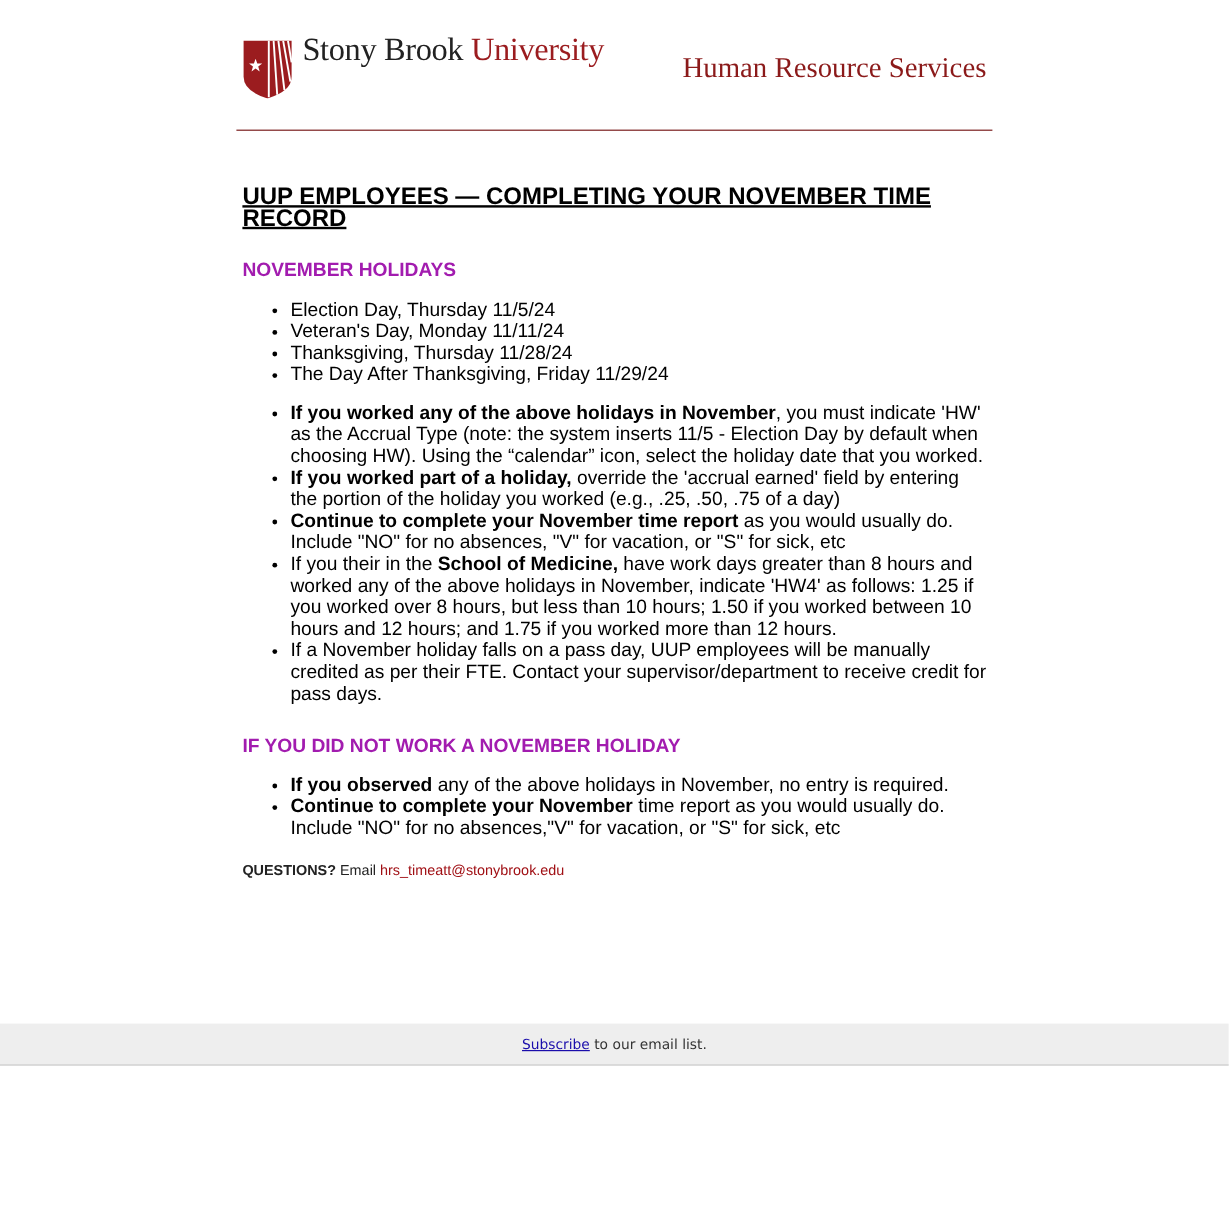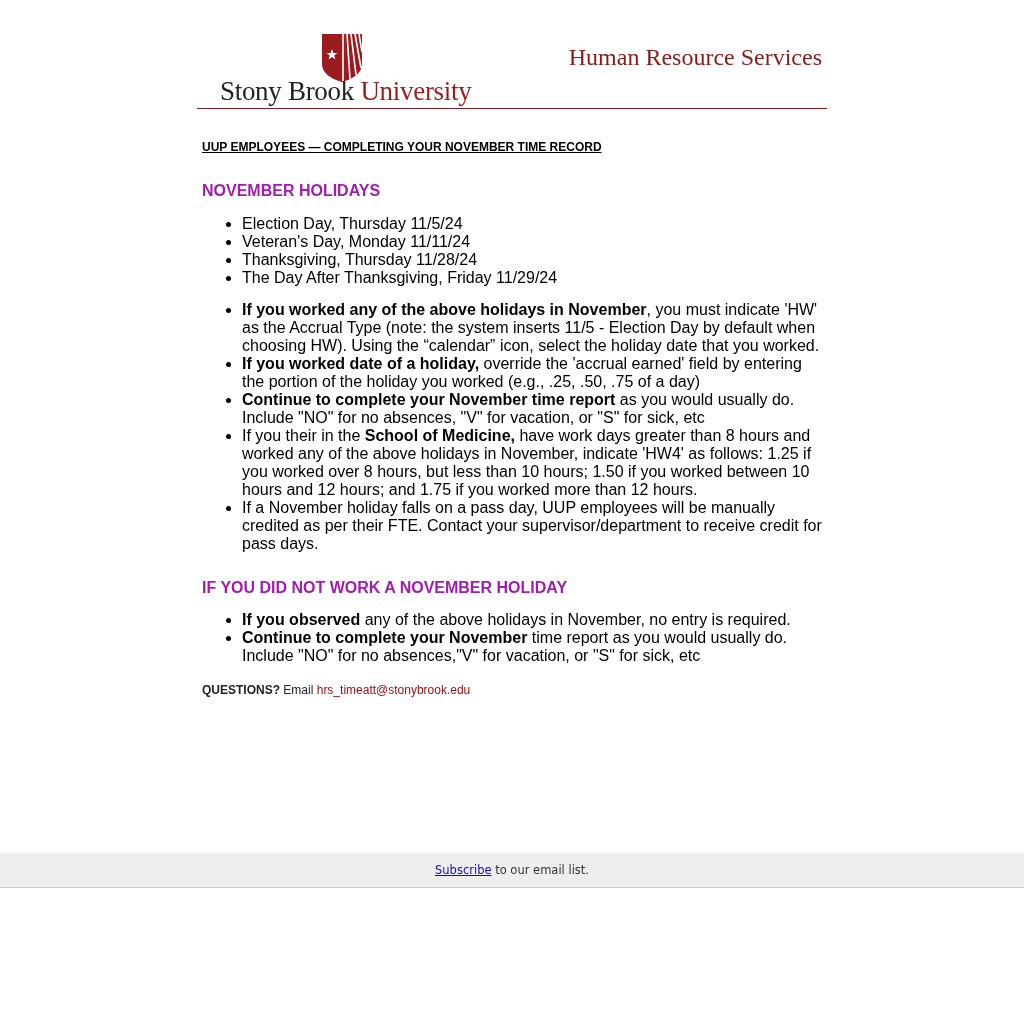--- a/index.html
+++ b/index.html
@@ -1,26 +1,26 @@
 <!DOCTYPE html>
 <html><head>
 <meta charset="utf-8">
 <style>
   html, body { margin: 0; padding: 0; background: #ffffff; }
   body { width: 1024px; height: 1024px; position: relative; font-family: "Liberation Sans", sans-serif; color: #000; }
   .wrap { position: absolute; left: 197px; top: 0; width: 630px; }
   .header { position: relative; height: 108px; border-bottom: 1px solid #7a1f1f; }
-  .logo { position: absolute; left: 15px; top: 32px; display: flex; align-items: center; flex-direction: column; }
+  .logo { position: absolute; left: 5px; top: 32px; display: flex; align-items: flex-start; }
   .shield { width: 42px; height: 50px; }
   .logo-text { margin-left: 8px; font-family: "Liberation Serif", serif; font-size: 27px; letter-spacing: -0.3px; line-height: 1; margin-top: -4px; }
   .logo-text .dark { color: #222; }
   .logo-text .red { color: #9b1c1f; }
   .dept { position: absolute; right: 5px; top: 44px; font-family: "Liberation Serif", serif; font-size: 24px; color: #8b1a1a; }
   .content { padding-left: 5px; padding-right: 5px; }
-  h1.title { margin: 29px 0 0 0; font-size: 12px; font-weight: bold; text-decoration: underline; color: #000; line-height: 18px; }
+  h1.title { margin: 46px 0 0 0; font-size: 20px; font-weight: bold; text-decoration: underline; color: #000; line-height: 18px; }
   h2.section { margin: 26px 0 0 0; font-size: 16px; font-weight: bold; color: #a21caf; line-height: 18px; }
   h2.section.first { margin-top: 26px; }
   ul { margin: 14px 0 0 0; padding-left: 40px; }
   ul li { font-size: 16px; line-height: 18px; color: #000; }
   ul.body li { font-size: 16px; }
   .q { margin-top: 16px; font-size: 12px; line-height: 18px; color: #222; }
   .q b { color: #222; }
   .q a { color: #a00f14; text-decoration: none; }
   .footer { position: absolute; left: 0; top: 853px; width: 1024px; height: 34px; background: #eeeeee; border-bottom: 1px solid #cccccc; text-align: center; font-family: "DejaVu Sans", sans-serif; font-size: 11.5px; line-height: 34px; color: #333; }
   .footer a { color: #1a0dab; text-decoration: underline; }
@@ -54,21 +54,21 @@
     <h2 class="section first">NOVEMBER HOLIDAYS</h2>
     <ul id="holidays-list">
       <li>Election Day, Thursday 11/5/24</li>
       <li>Veteran's Day, Monday 11/11/24</li>
       <li>Thanksgiving, Thursday 11/28/24</li>
       <li>The Day After Thanksgiving, Friday 11/29/24</li>
     </ul>
 
     <ul class="body">
       <li><b>If you worked any of the above holidays in November</b><span>, you must indicate 'HW' as the Accrual Type  (note: the system inserts 11/5 - Election Day by default when choosing HW). Using the “calendar” icon, select the holiday date that you worked.</span></li>
-      <li><b>If you worked date of a holiday,</b><span> override the 'accrual earned' field by entering the portion of the holiday you worked (e.g., .25, .50, .75 of a day)</span></li>
+      <li><b>If you worked part of a holiday,</b><span> override the 'accrual earned' field by entering the portion of the holiday you worked (e.g., .25, .50, .75 of a day)</span></li>
       <li><b>Continue to complete your November time report</b><span> as you would usually do. Include "NO" for no absences, "V" for vacation, or  "S" for sick, etc</span></li>
       <li><span>If you their in the </span><b>School of Medicine,</b><span> have work days greater than 8 hours and worked any of the above holidays in November, indicate 'HW4' as follows: 1.25 if you worked over 8 hours, but less than 10 hours; 1.50 if you worked between 10 hours and 12 hours; and 1.75 if you worked more than 12 hours.</span></li>
       <li><span>If a November holiday falls on a pass day, UUP employees will be manually credited as per their FTE. Contact your supervisor/department to receive credit for pass days.</span></li>
     </ul>
 
     <h2 class="section">IF YOU DID NOT WORK A NOVEMBER HOLIDAY</h2>
     <ul class="body">
       <li><b>If you observed</b><span> any of the above holidays in November, no entry is required.</span></li>
       <li><b>Continue to complete your November</b><span> time report as you would usually do. Include "NO" for no absences,"V" for vacation, or  "S" for sick, etc</span></li>
     </ul>

